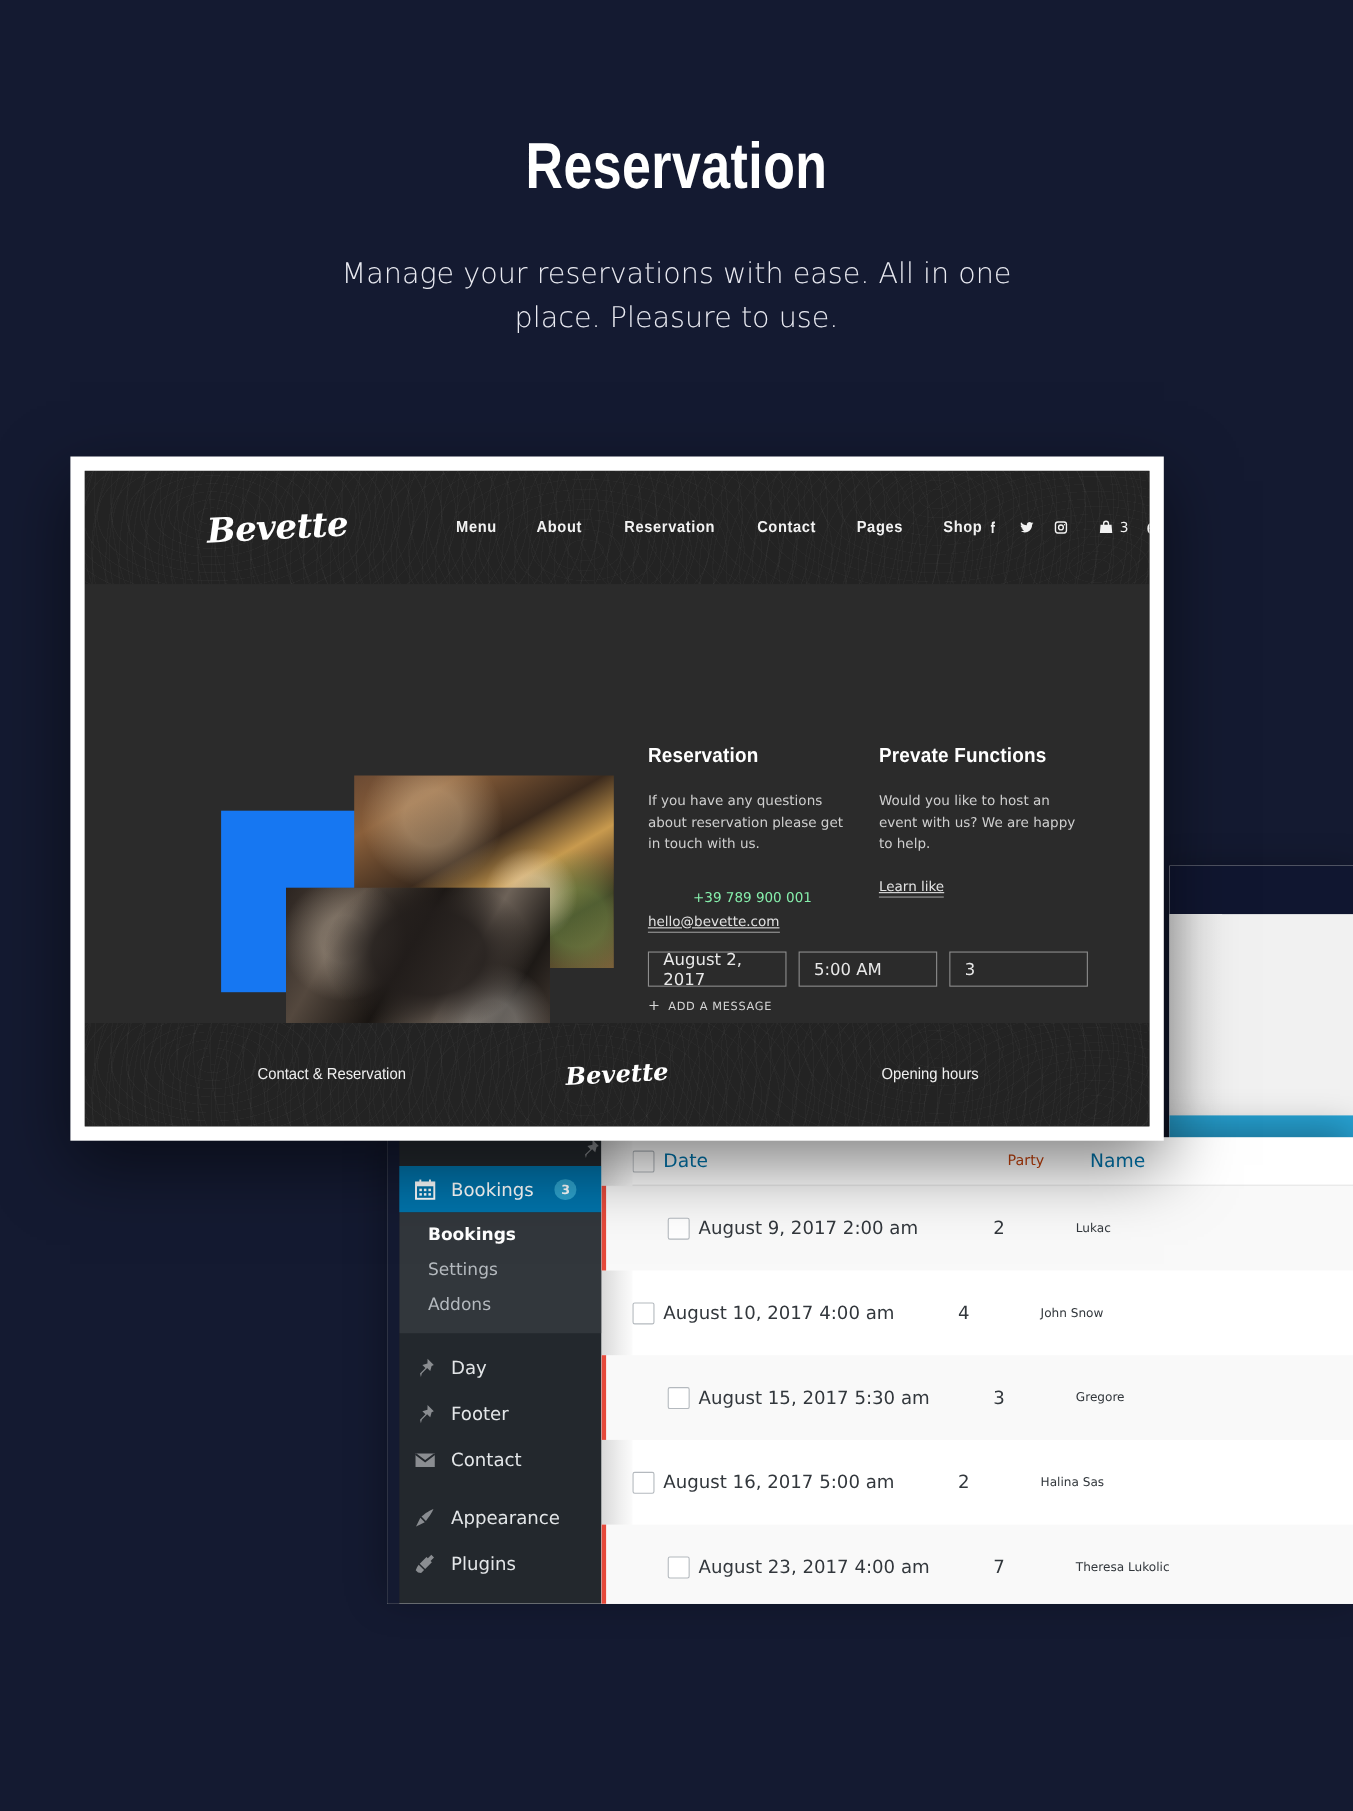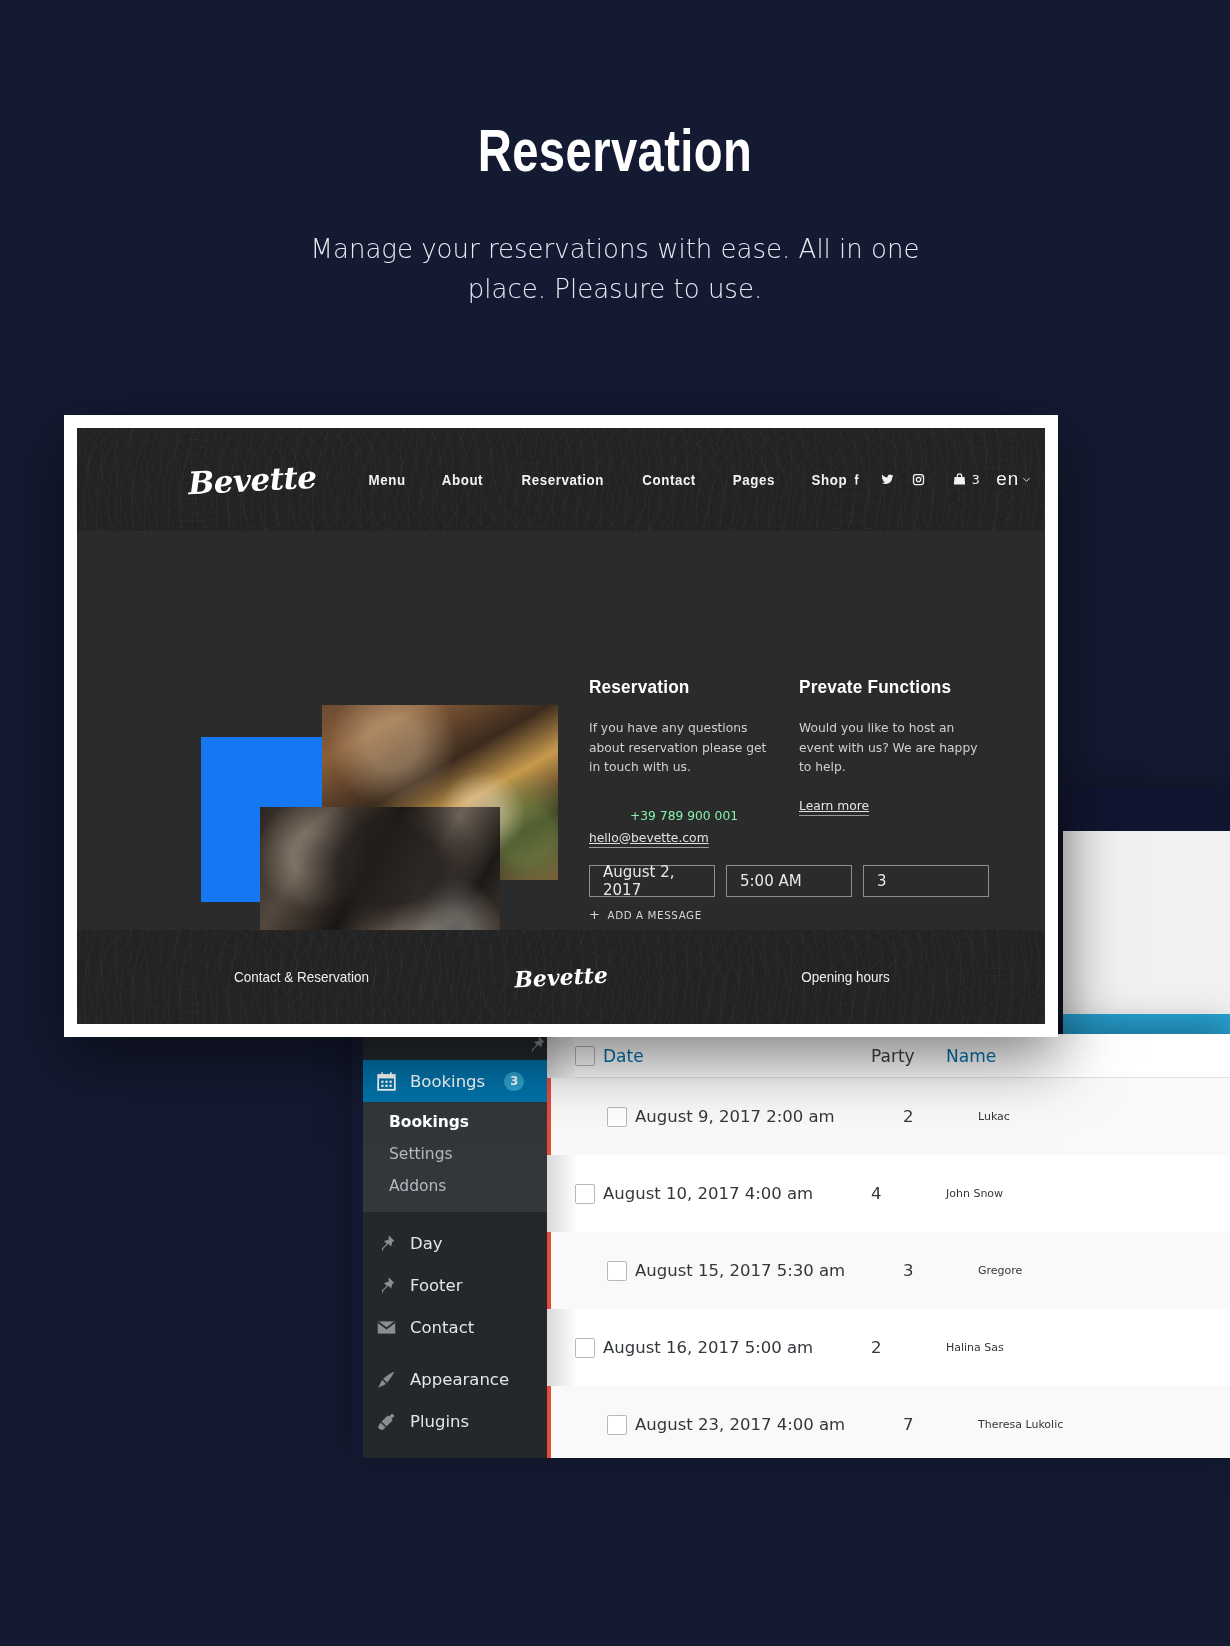--- a/index.html
+++ b/index.html
@@ -103,21 +103,21 @@
   .trow.alt { background: #f9f9f9; justify-content: center; }
   .trow.flag::before { content:""; position:absolute; left:0; top:0; width:4px; height:100%; background:#e64a3b; }
   .cb {
     width: 20px; height: 20px; border: 1px solid #b4b9be; background:#fff;
     border-radius: 2px; flex: none; margin-right: 8px;
   }
   .c-date { width: 268px; font-size: 16.5px; color:#32373c; }
   .c-party { width: 75px; font-size: 16.5px; color:#32373c; }
   .c-name { width: 220px; font-size: 11px; color:#32373c; }
   .thead .c-date, .thead .c-name { color:#0073aa; font-size:17px; }
-  .thead .c-party { color:#404040; font-size:17px; }
+  .thead .c-party { color:#c2410c; font-size:13px;margin-left:45px; }
 
   
   .site {
     position: absolute; left: 64px; top: 415px;
     width: 994px; height: 622px;
     background: #ffffff;
     padding: 13px 13px 13px 13px;
     box-shadow: 0 22px 60px rgba(0,0,0,0.5);
   }
   .site-inner { position: relative; width: 968px; height: 596px; background:#2b2b2b; overflow: hidden; }
@@ -133,21 +133,21 @@
 
   .site-nav {
     position: relative; height: 103px; display: flex; align-items: center;
   }
   .logo {
     margin-left: 111px; width: 150px;
     font-family: "DejaVu Serif", serif; font-style: italic; font-weight: 700;
     font-size: 31px; color: #fff; letter-spacing: -0.5px;
     transform: rotate(-3deg);
   }
-  .nav-links { display:flex; gap: 33px; margin-left: 50px; }
+  .nav-links { display:flex; gap: 33px; margin-left: 96px; }
   .nav-links a {
     font-family: "Liberation Sans Narrow","Liberation Sans", sans-serif;
     font-weight: 700; font-size: 14.5px; color: #f2f2f2; text-decoration: none;
     letter-spacing: 0.6px; transform: scaleX(0.92); display:inline-block;
   }
   .nav-right { margin-left: auto; margin-right: 44px; display:flex; align-items:center; gap: 16px; }
   .nav-right .sicon { width: 15px; height: 15px; display:block; fill:#f2f2f2; }
   .bagwrap { display:flex; align-items:center; gap:5px; margin-left: 10px; }
   .bagwrap .cnt { color:#f2f2f2; font-size:12.5px; }
   .lang { display:flex; align-items:center; gap:4px; color:#f2f2f2; font-size:19px;
@@ -397,21 +397,21 @@
         <div class="col-res">
           <div class="sec-h">Reservation</div>
           <div class="sec-p">If you have any questions about reservation please get in touch with us.</div>
           <div class="phone">+39 789 900 001</div>
           <a class="mail" href="#">hello@bevette.com</a>
         </div>
 
         <div class="col-priv">
           <div class="sec-h">Prevate Functions</div>
           <div class="sec-p">Would you like to host an event with us? We are happy to help.</div>
-          <a class="learn" href="#">Learn more</a>
+          <a class="learn" href="#">Learn like</a>
         </div>
 
         <div class="form-grid">
           <div class="frow">
             <div class="fld">August 2, 2017</div>
             <div class="fld">5:00 AM</div>
             <div class="fld">3</div>
           </div>
           <div class="addmsg">
             <span class="plus">+</span>

